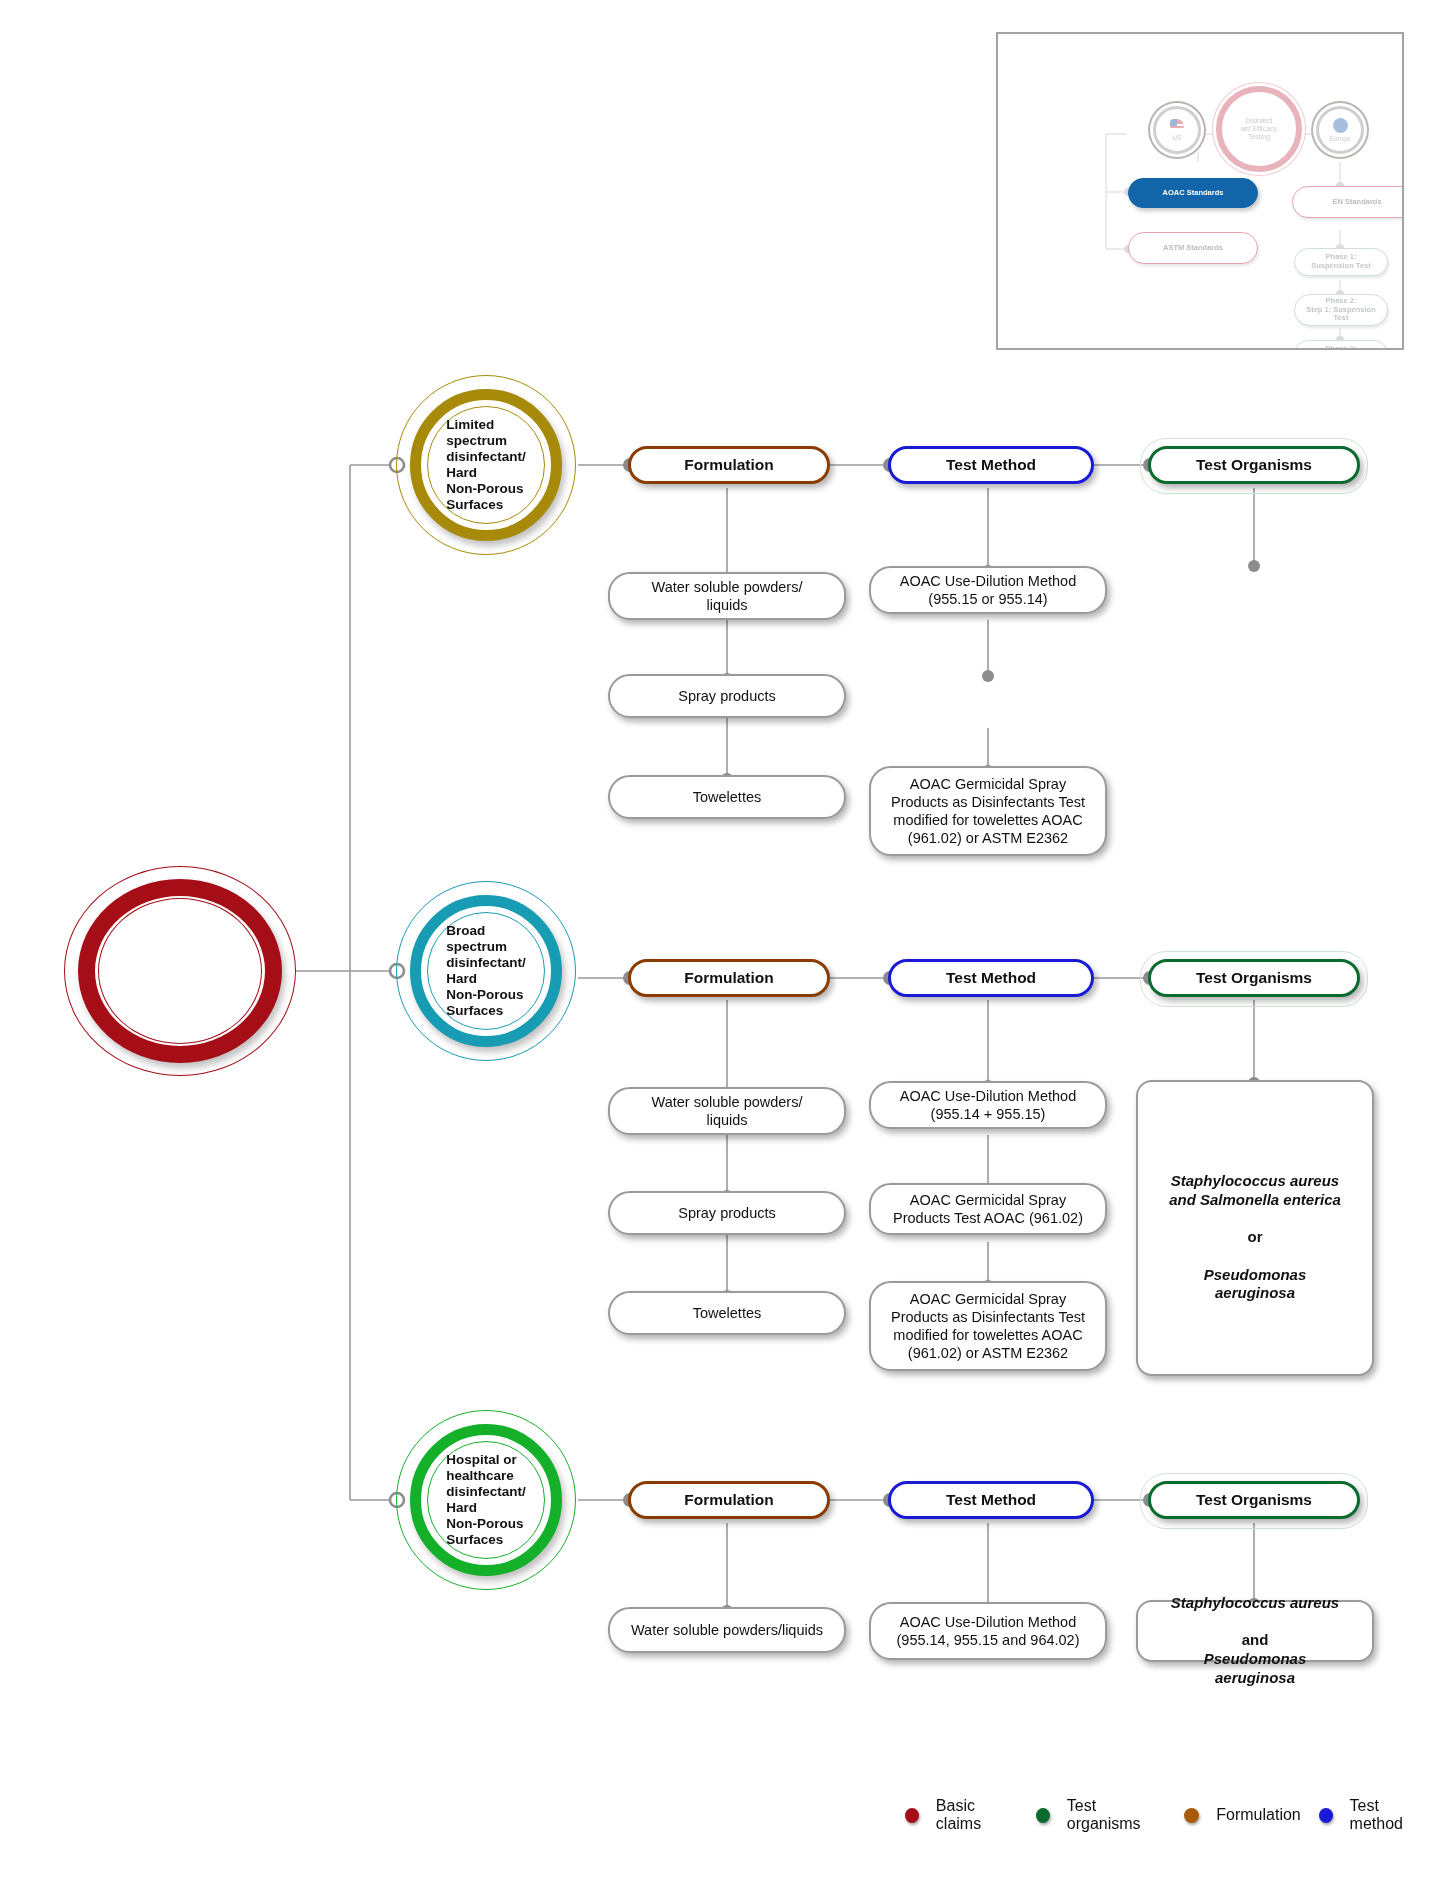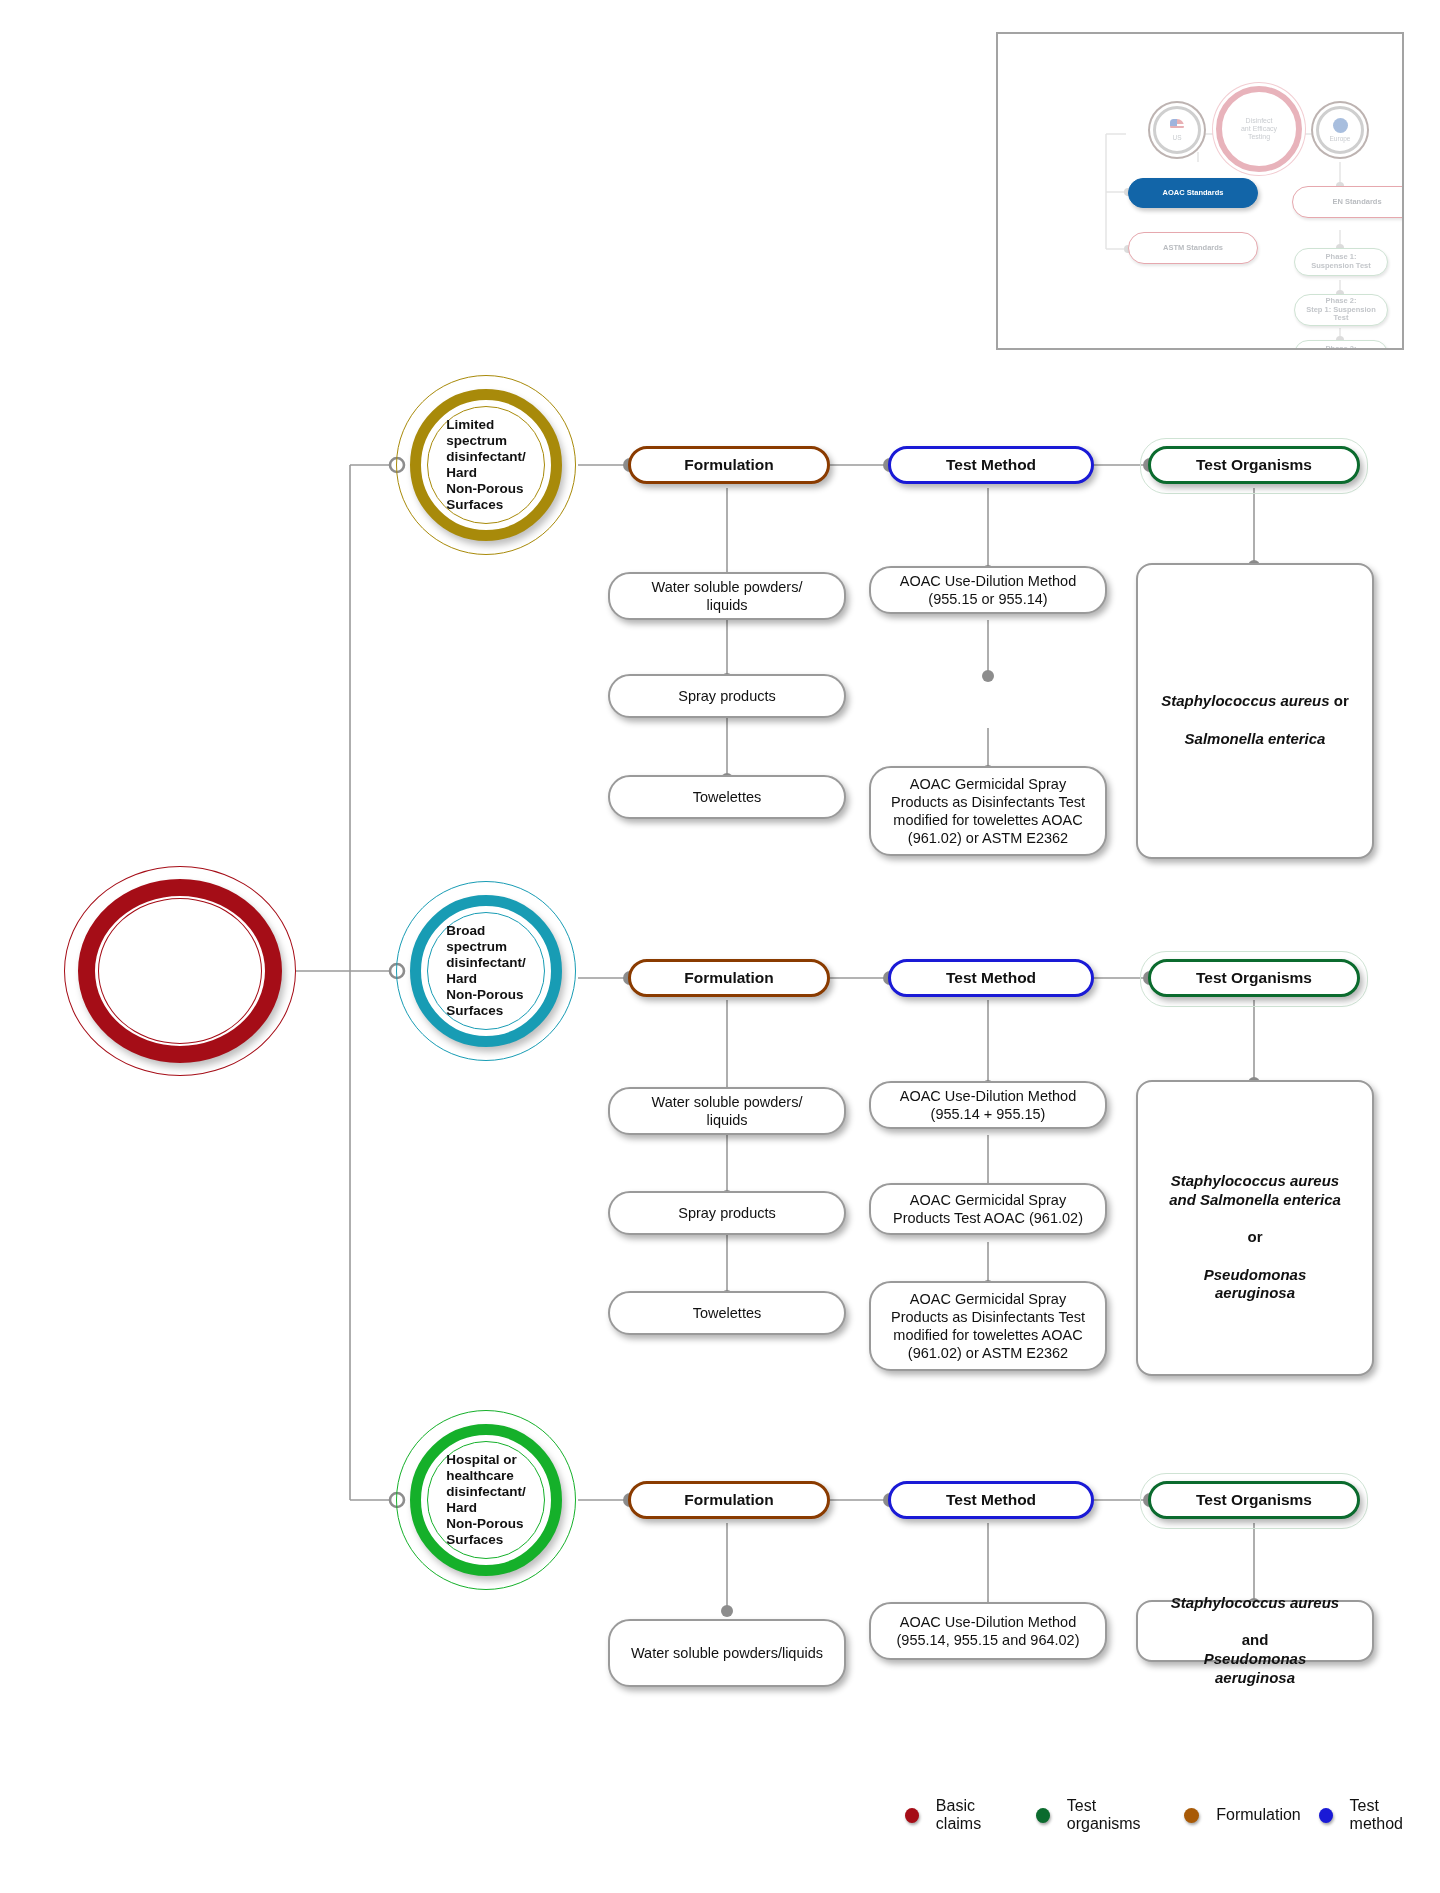--- a/index.html
+++ b/index.html
@@ -292,26 +292,20 @@
   <div class="node" style="left:608px; top:674px; width:238px; height:44px;">Spray products</div>
   <div class="node" style="left:608px; top:775px; width:238px; height:44px;">Towelettes</div>
 
   <div class="node" style="left:869px; top:566px; width:238px; height:48px;">AOAC Use-Dilution Method
 (955.15 or 955.14)</div>
   <div class="node" style="left:869px; top:766px; width:238px; height:90px;">AOAC Germicidal Spray
 Products as Disinfectants Test
 modified for towelettes  AOAC
 (961.02) or ASTM E2362</div>
 
-  <div class="node organisms-box" style="left:1136px; top:563px; width:238px; height:296px;">
-    <div>
-      <span>Staphylococcus aureus</span><span class="plain"> or </span><br>
-      <span>Salmonella enterica</span>
-    </div>
-  </div>
 
   <div class="circle-node" style="left:396px; top:881px; width:180px; height:180px;">
     <div class="ring-outer" style="width:180px;height:180px;border-color:#189cb4;"></div>
     <div class="ring-thick" style="width:152px;height:152px;border-color:#189cb4;"></div>
     <div class="ring-inner" style="width:118px;height:118px;border-color:#189cb4;"></div>
     <div class="clabel">Broad
 spectrum
 disinfectant/
 Hard
 Non-Porous
@@ -359,21 +353,21 @@
 Non-Porous
 Surfaces</div>
   </div>
 
   <div class="hdr-halo" style="left:1140px; top:1473px; width:228px; height:56px;"></div>
 
   <div class="node header form-hdr" style="left:628px; top:1481px; width:202px; height:38px;">Formulation</div>
   <div class="node header method-hdr" style="left:888px; top:1481px; width:206px; height:38px;">Test Method</div>
   <div class="node header organism-hdr" style="left:1148px; top:1481px; width:212px; height:38px;">Test Organisms</div>
 
-  <div class="node" style="left:608px; top:1607px; width:238px; height:68px;margin-top:12px;">Water soluble powders/liquids</div>
+  <div class="node" style="left:608px; top:1607px; width:238px; height:46px;">Water soluble powders/liquids</div>
   <div class="node" style="left:869px; top:1602px; width:238px; height:58px;">AOAC Use-Dilution Method
 (955.14, 955.15 and 964.02)</div>
 
   <div class="node organisms-box" style="left:1136px; top:1600px; width:238px; height:62px;">
     <div>
       <span>Staphylococcus aureus</span><br>
       <span class="plain">and</span>
       <span style="white-space:pre-line;">Pseudomonas
 aeruginosa</span>
     </div>

